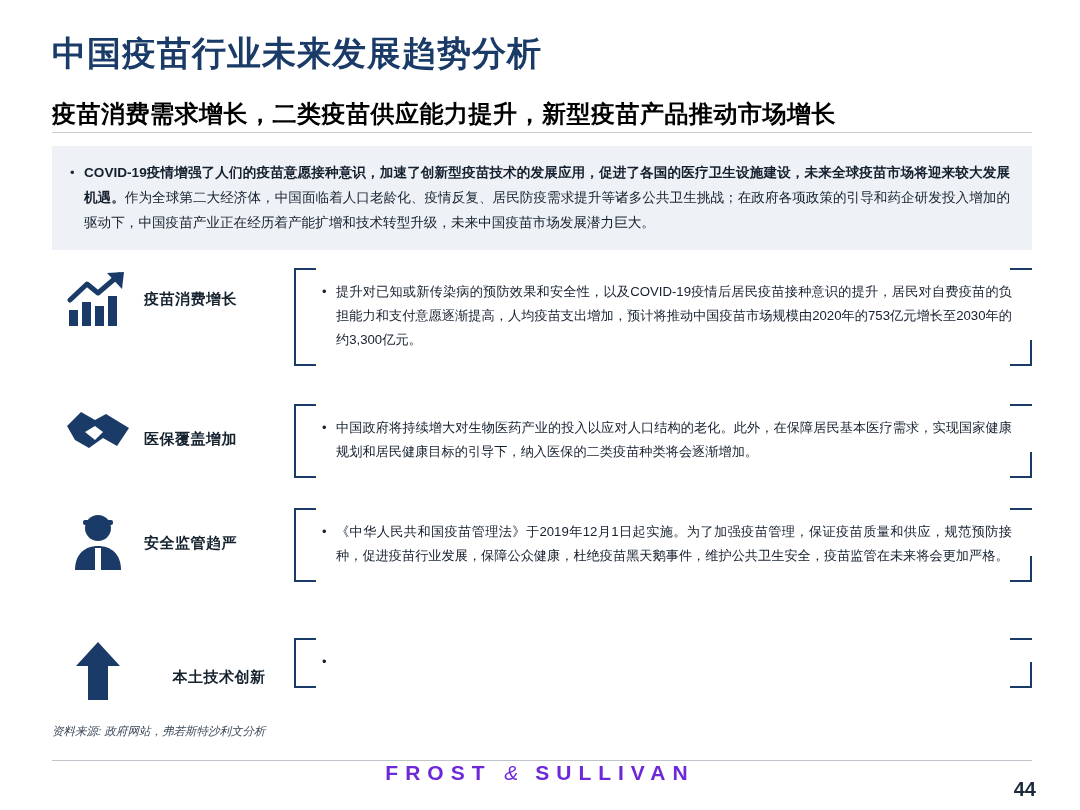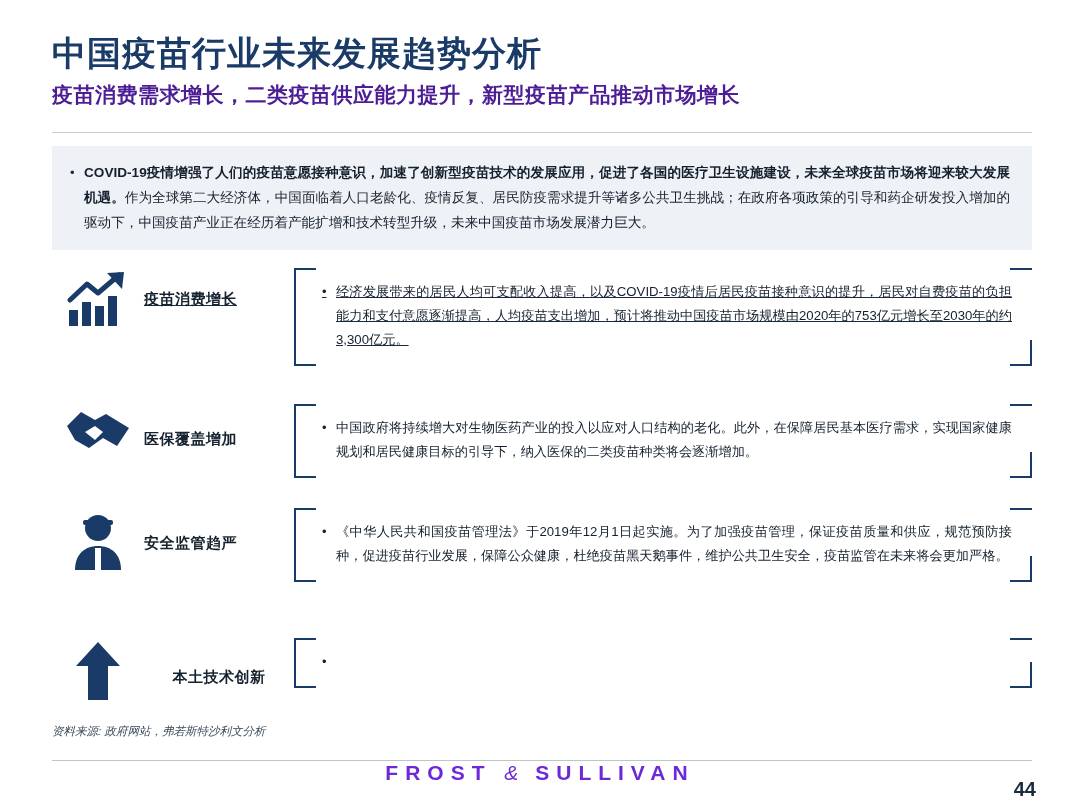--- a/index.html
+++ b/index.html
@@ -31,24 +31,24 @@
   }
   .title {
     font-size: 34px;
     font-weight: bold;
     color: #1a3b67;
     letter-spacing: 1px;
     line-height: 1.15;
     white-space: nowrap;
   }
   .subtitle {
-    margin-top: 8px;
-    font-size: 21px;
-    font-weight: bold;
-    color: #4c1d95;
+    margin-top: 25px;
+    font-size: 24px;
+    font-weight: bold;
+    color: #000000;
     letter-spacing: 0.5px;
     white-space: nowrap;
   }
   .header-rule {
     position: absolute;
     left: 52px;
     top: 132px;
     width: 980px;
     height: 1px;
     background: #c9cdd2;
@@ -84,21 +84,21 @@
   }
 
   
   .row {
     position: absolute;
     left: 52px;
     width: 980px;
     display: flex;
     align-items: flex-start;
   }
-  .row-1 { top: 268px; text-decoration: underline; }
+  .row-1 { top: 268px; }
   .row-2 { top: 404px; }
   .row-3 { top: 508px; }
   .row-4 { top: 638px; }
 
   .icon-cell {
     width: 92px;
     flex: 0 0 92px;
     display: flex;
     align-items: flex-start;
     justify-content: center;
@@ -242,21 +242,21 @@
           <path d="M40 3 L57 2 L55 19 Z"></path>
         </g>
       </svg>
     </div>
     <div class="label-cell">疫苗消费增长</div>
     <div class="bracket-cell">
       <div class="corner-r-top"></div>
       <div class="corner-r-bottom"></div>
       <div class="edge-r short-bottom"></div>
       <div class="bullet">•</div>
-      <div class="body-text">经济发展带来的居民人均可支配收入提高，以及COVID-19疫情后居民疫苗接种意识的提升，居民对自费疫苗的负担能力和支付意愿逐渐提高，人均疫苗支出增加，预计将推动中国疫苗市场规模由2020年的753亿元增长至2030年的约3,300亿元。</div>
+      <div class="body-text">提升对已知或新传染病的预防效果和安全性，以及COVID-19疫情后居民疫苗接种意识的提升，居民对自费疫苗的负担能力和支付意愿逐渐提高，人均疫苗支出增加，预计将推动中国疫苗市场规模由2020年的753亿元增长至2030年的约3,300亿元。</div>
     </div>
   </div>
 
   <div class="row row-2">
     <div class="icon-cell">
       <svg width="66" height="50" viewBox="0 0 66 50" aria-hidden="true">
         <g fill="#1a3b67">
           <path d="M2 20 L16 6 L30 14 L41 8 L64 22 L52 40 L38 32 L24 42 L10 34 Z"></path>
           <path d="M20 26 L30 20 L38 26 L30 34 Z" fill="#ffffff"></path>
         </g>

